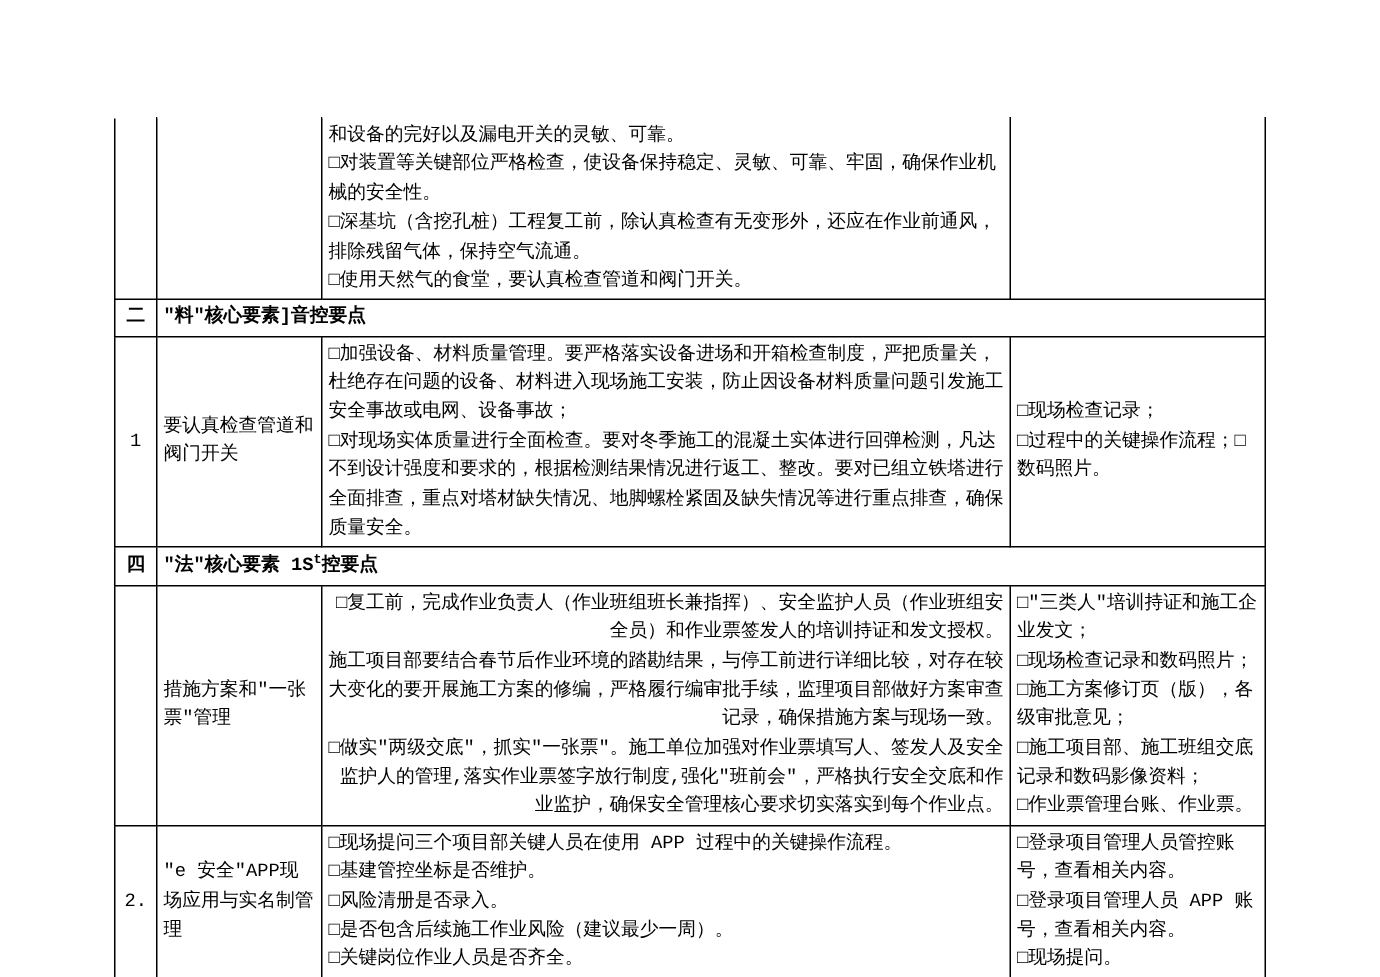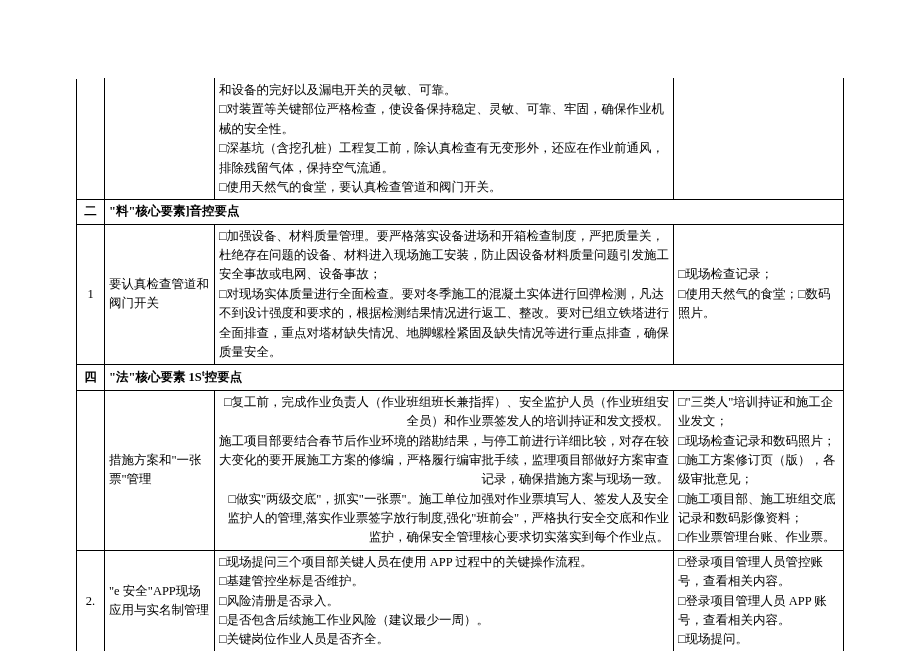--- a/index.html
+++ b/index.html
@@ -20,20 +20,21 @@
       border-collapse: collapse;
       width: 100%;
       table-layout: fixed;
     }
     .doc-table td {
       border: 1px solid #000;
       padding: 2px 4px;
       vertical-align: middle;
       line-height: 1.55;
       word-break: break-all;
+      font-family: Liberation Mono, monospace;
     }
     .col-num { width: 28px; text-align: center; }
     .col-item { width: 110px; }
     .col-note { width: 170px; }
     .section-title { font-weight: bold; }
     .num-cell { text-align: center; }
     .vcenter { vertical-align: middle; }
     .top-open td:nth-child(1),
     .top-open td:nth-child(2),
     .top-open td:nth-child(3),
@@ -70,21 +71,21 @@
       <span>"料"核心要素]音控要点</span>
     </td>
   </tr>
 
   <tr>
     <td class="num-cell vcenter">1</td>
     <td class="vcenter">要认真检查管道和阀门开关</td>
     <td style="white-space: pre-line;">□加强设备、材料质量管理。要严格落实设备进场和开箱检查制度，严把质量关，杜绝存在问题的设备、材料进入现场施工安装，防止因设备材料质量问题引发施工安全事故或电网、设备事故；
 □对现场实体质量进行全面检查。要对冬季施工的混凝土实体进行回弹检测，凡达不到设计强度和要求的，根据检测结果情况进行返工、整改。要对已组立铁塔进行全面排查，重点对塔材缺失情况、地脚螺栓紧固及缺失情况等进行重点排查，确保质量安全。</td>
     <td class="vcenter" style="white-space: pre-line;">□现场检查记录；
-□使用天然气的食堂；□数码照片。</td>
+□过程中的关键操作流程；□数码照片。</td>
   </tr>
 
   <tr>
     <td class="num-cell section-title">四</td>
     <td class="section-title" colspan="3">
       "法"核心要素 1S<sup>t</sup>控要点
     </td>
   </tr>
 
   <tr>

